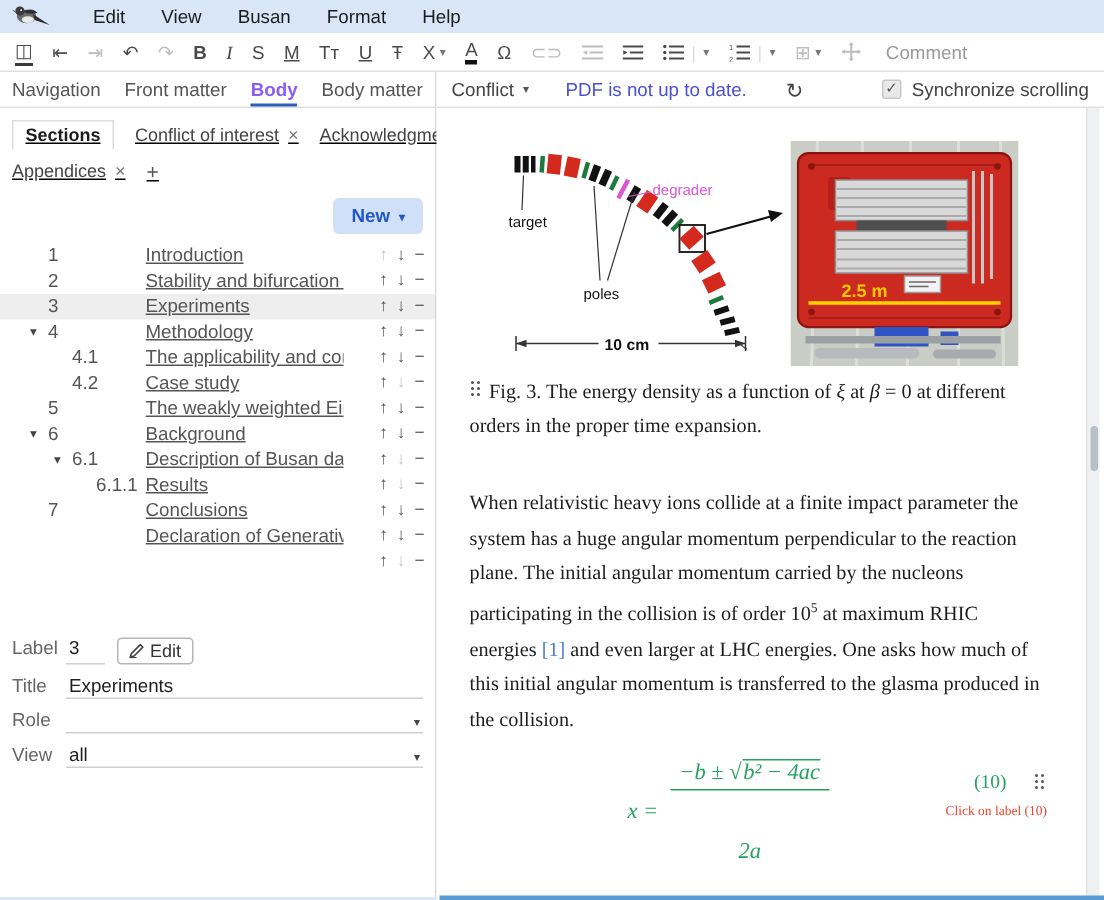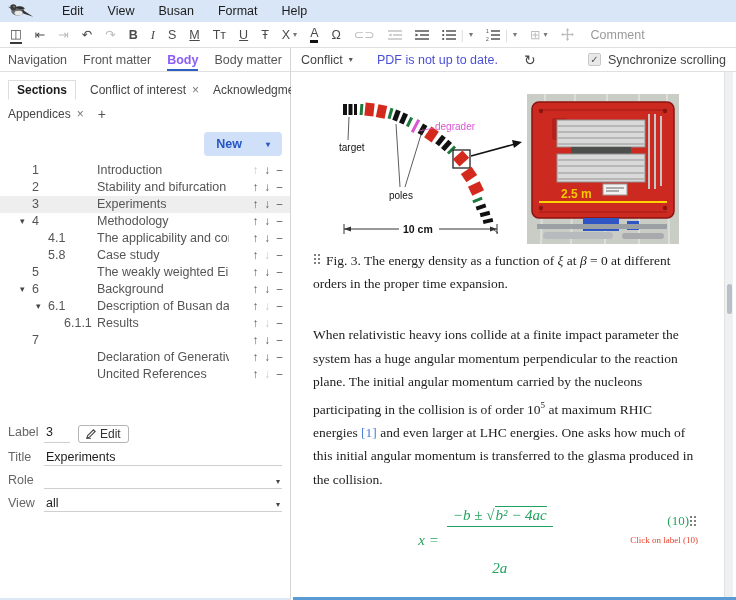--- a/index.html
+++ b/index.html
@@ -31,40 +31,40 @@
   .left-panel { width:291px; border-right:1px solid #d5d5d5; background:#fff; position:relative; }
   .right-panel { flex:1; background:#fff; position:relative; overflow:hidden; }
 
   
   .ltabs { height:24px; display:flex; gap:16px; align-items:flex-end; padding:0 8px; border-bottom:1px solid #e0e0e0; }
   .ltab { font-size:12.5px; color:#555; padding-bottom:4px; cursor:pointer; }
   .ltab.active { color:#8b5cf6; font-weight:bold; border-bottom:2px solid #2d5fc0; padding-bottom:2px; }
 
   
   .chips { padding:6px 8px 2px 8px; }
-  .chip-row { display:flex; gap:14px; align-items:center; height:24px; }
+  .chip-row { display:flex; gap:14px; align-items:center; height:24px;text-decoration:underline; }
   .chip { font-size:12px; color:#444; display:inline-flex; align-items:center; gap:6px; cursor:pointer; white-space:nowrap; }
   .chip.active { font-weight:bold; color:#1d1d1d; border:1px solid #ddd; border-bottom-color:#fff; padding:2px 8px; }
   .chip .x { color:#777; font-size:12px; }
   .chip-add { color:#555; font-size:14px; cursor:pointer; }
 
   
   .new-row { display:flex; justify-content:flex-end; padding:4px 8px 2px 0; }
   .btn-new { background:#cfe0f8; color:#2456c4; border:none; border-radius:4px; font-size:12.5px; font-weight:bold;
-             padding:5px 12px; cursor:pointer; display:inline-flex; gap:24px; align-items:center;
+             padding:5px 12px; cursor:pointer; display:inline-flex; gap:6px; align-items:center;
              font-family:"Liberation Sans",sans-serif; }
   .btn-new .caret { font-size:8px; }
 
   
   .toc { margin-top:4px; }
   .toc-row { position:relative; height:17px; line-height:17px; font-size:12.5px; color:#555; padding-left:20px; cursor:pointer; }
   .toc-row.selected { background:#eeeeee; }
   .toc-exp { display:inline-block; width:12px; font-size:9px; color:#444; vertical-align:top; }
   .toc-num { display:inline-block; }
-  .toc-title { position:absolute; left:97px; right:61px; white-space:nowrap; overflow:hidden; }
+  .toc-title { position:absolute; left:97px; right:61px; white-space:nowrap; overflow:hidden;text-decoration:underline; }
   .toc-acts { position:absolute; right:7px; top:0; display:flex; gap:6px; }
   .toc-act { color:#555; font-size:11.5px; cursor:pointer; }
   .toc-act.dis { color:#c6c6c6; }
 
   
   .form { position:absolute; top:377px; left:0; right:0; padding:0 8px; }
   .frow { display:flex; margin-bottom:7px; font-size:12.5px; }
   .flabel { color:#666; width:36px; flex:0 0 36px; }
   .fvalue { color:#1d1d1d; border-bottom:1px solid #cfcfcf; padding:0 2px 1px 2px; position:relative; }
   .fvalue.grow { flex:1; }
@@ -99,21 +99,21 @@
   .dots::before { content:""; position:absolute; left:1px; top:1px; width:2px; height:2px; border-radius:50%; background:#555;
                   box-shadow:0 4px 0 #555, 0 8px 0 #555, 4px 0 0 #555, 4px 4px 0 #555, 4px 8px 0 #555; }
 
   
   .eq-block { position:relative; margin-top:12px; width:385px; height:56px; }
   .eq-center { position:absolute; left:0; right:40px; top:4px; text-align:center; color:#21a35e; font-size:15px; font-style:italic; }
   .frac { display:inline-flex; flex-direction:column; vertical-align:middle; text-align:center; margin-left:8px; }
   .frac .num { border-bottom:1px solid #21a35e; padding:0 6px 2px 6px; }
   .frac .den { padding-top:1px;margin-top:32px; }
   .rad { border-top:1px solid #21a35e; margin-left:1px; }
-  .eq-label { position:absolute; right:0; top:10px; color:#21a35e; font-size:13px; display:flex; align-items:center; gap:0; }
+  .eq-label { position:absolute; right:0; top:10px; color:#21a35e; font-size:13px; display:flex; align-items:center; gap:18px; }
   .eq-hint { position:absolute; right:0; top:32px; color:#e8432d; font-size:9px; font-family:"Liberation Serif",serif; }
 
   
   .scrollbar { position:absolute; top:24px; right:3px; bottom:0; width:9px; background:#eef0f2; border-left:1px solid #e2e2e2; }
   .thumb { position:absolute; top:212px; left:1.5px; width:5px; height:30px; border-radius:3px; background:#b8bfc6; cursor:pointer; }
 
   
   .strip-left { position:absolute; bottom:0; left:0; width:291px; height:2px; background:#dce8f4; z-index:5; }
   .strip-right { position:absolute; bottom:0; left:293px; right:0; height:3px; background:#5b9bd5; z-index:5; }
 </style>
@@ -291,21 +291,21 @@
           <div class="toc-row"><span class="toc-exp" style="margin-left: 0px;">▾</span><span class="toc-num">4</span><span class="toc-title">Methodology</span><span class="toc-acts">
               <span class="toc-act">↑</span>
               <span class="toc-act">↓</span>
               <span class="toc-act">−</span>
             </span></div>
           <div class="toc-row"><span class="toc-exp" style="margin-left: 16px;"></span><span class="toc-num">4.1</span><span class="toc-title">The applicability and constraints f</span><span class="toc-acts">
               <span class="toc-act">↑</span>
               <span class="toc-act">↓</span>
               <span class="toc-act">−</span>
             </span></div>
-          <div class="toc-row"><span class="toc-exp" style="margin-left: 16px;"></span><span class="toc-num">5.8</span><span class="toc-title">Case study</span><span class="toc-acts">
+          <div class="toc-row"><span class="toc-exp" style="margin-left: 16px;"></span><span class="toc-num">4.2</span><span class="toc-title">Case study</span><span class="toc-acts">
               <span class="toc-act">↑</span>
               <span class="toc-act dis">↓</span>
               <span class="toc-act">−</span>
             </span></div>
           <div class="toc-row"><span class="toc-exp" style="margin-left: 0px;"></span><span class="toc-num">5</span><span class="toc-title">The weakly weighted Einstein-squ</span><span class="toc-acts">
               <span class="toc-act">↑</span>
               <span class="toc-act">↓</span>
               <span class="toc-act">−</span>
             </span></div>
           <div class="toc-row"><span class="toc-exp" style="margin-left: 0px;">▾</span><span class="toc-num">6</span><span class="toc-title">Background</span><span class="toc-acts">
@@ -316,31 +316,31 @@
           <div class="toc-row"><span class="toc-exp" style="margin-left: 16px;">▾</span><span class="toc-num">6.1</span><span class="toc-title">Description of Busan dataset</span><span class="toc-acts">
               <span class="toc-act">↑</span>
               <span class="toc-act dis">↓</span>
               <span class="toc-act">−</span>
             </span></div>
           <div class="toc-row"><span class="toc-exp" style="margin-left: 32px;"></span><span class="toc-num">6.1.1</span><span class="toc-title">Results</span><span class="toc-acts">
               <span class="toc-act">↑</span>
               <span class="toc-act dis">↓</span>
               <span class="toc-act">−</span>
             </span></div>
-          <div class="toc-row"><span class="toc-exp" style="margin-left: 0px;"></span><span class="toc-num">7</span><span class="toc-acts">
+          <div class="toc-row"><span class="toc-exp" style="margin-left: 0px;"></span><span class="toc-num">7</span><span class="toc-title">Conclusions</span><span class="toc-acts">
               <span class="toc-act">↑</span>
               <span class="toc-act">↓</span>
               <span class="toc-act">−</span>
             </span></div>
           <div class="toc-row"><span class="toc-exp" style="margin-left: 0px;"></span><span class="toc-num"></span><span class="toc-title">Declaration of Generative AI and A</span><span class="toc-acts">
               <span class="toc-act">↑</span>
               <span class="toc-act">↓</span>
               <span class="toc-act">−</span>
             </span></div>
-          <div class="toc-row"><span class="toc-exp" style="margin-left: 0px;"></span><span class="toc-num"></span><span class="toc-title">Uncited References</span><span class="toc-acts">
+          <div class="toc-row"><span class="toc-exp" style="margin-left: 0px;"></span><span class="toc-num"></span><span class="toc-acts">
               <span class="toc-act">↑</span>
               <span class="toc-act dis">↓</span>
               <span class="toc-act">−</span>
             </span></div>
         </div>
 
       <div class="form">
         <div class="frow">
           <span class="flabel">Label</span>
           <span class="fvalue short">3</span>

